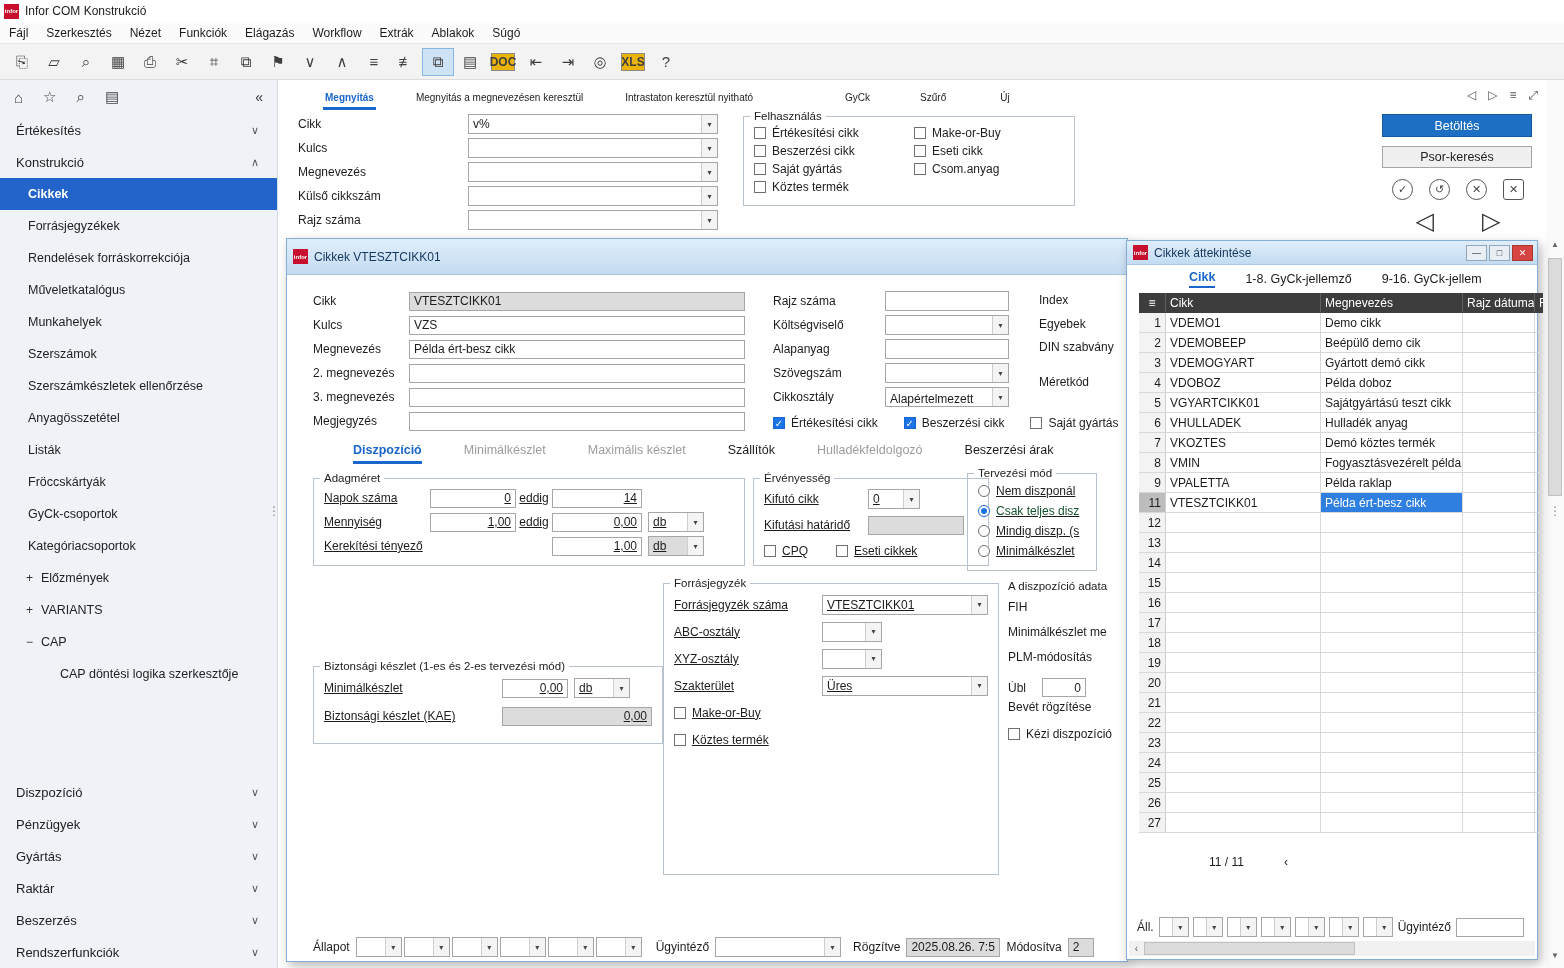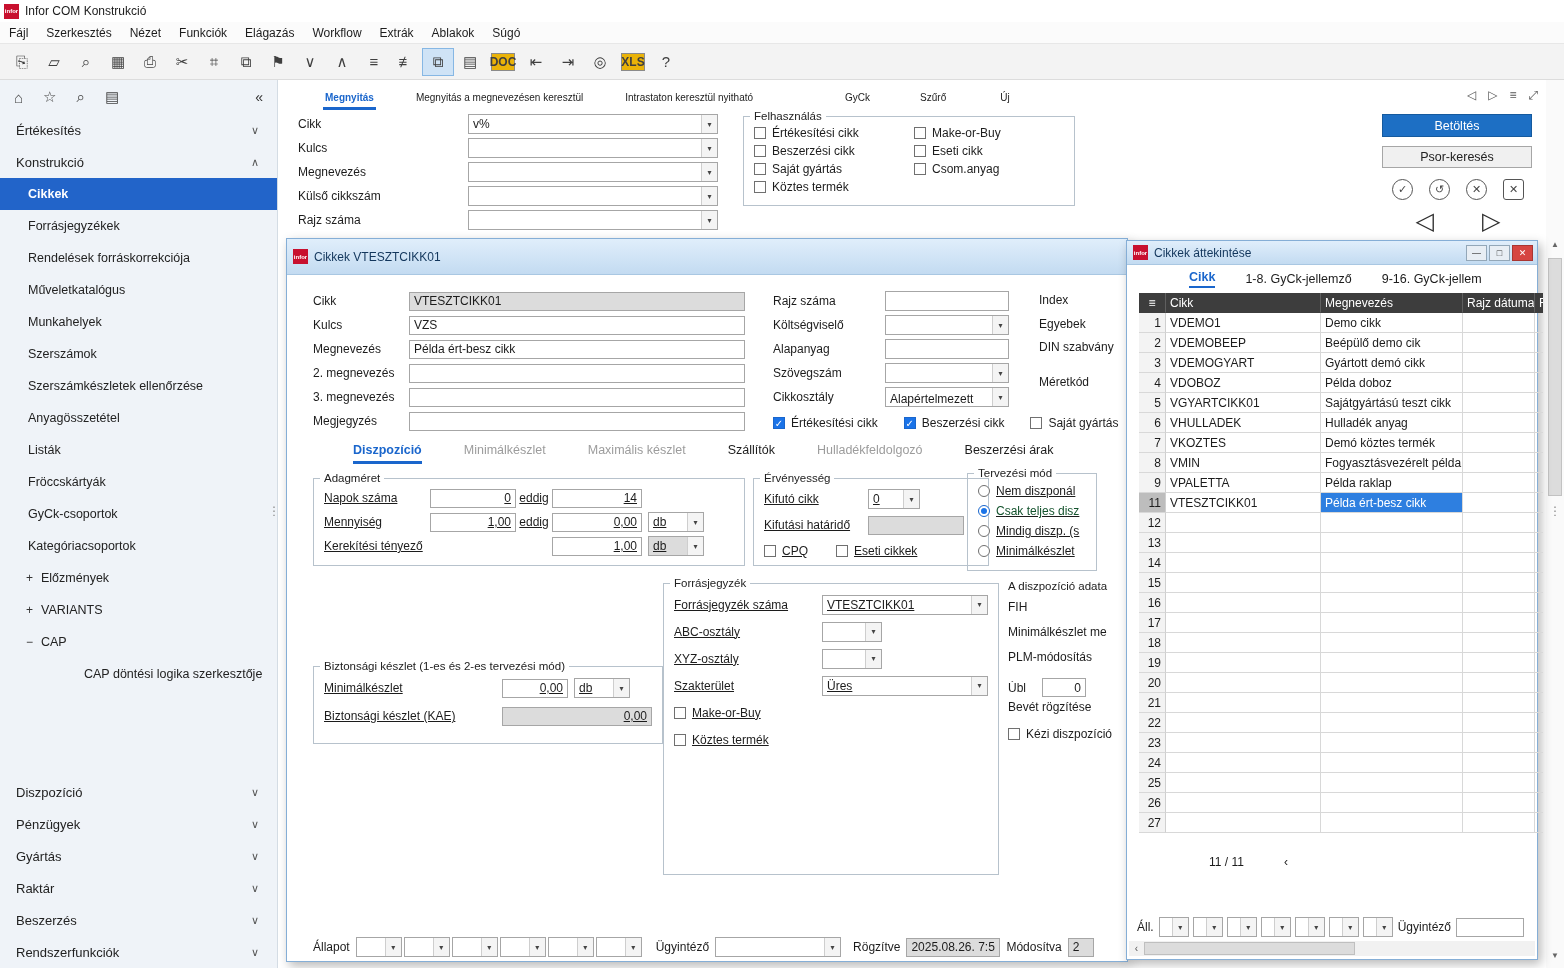--- a/index.html
+++ b/index.html
@@ -23,21 +23,21 @@
   .main { display:flex; height:888px; position:relative; }
   .sidebar { width:278px; flex:none; background:#eff3f8; border-right:1px solid #d4dce4;
              display:flex; flex-direction:column; position:relative; }
   .sb-icons { height:34px; display:flex; align-items:center; gap:20px; padding:0 14px; color:#444; }
   .sb-ic { font-size:15px; }
   .sb-ic:last-child { margin-left:auto; font-size:14px; color:#333; }
   .sb-item { display:flex; align-items:center; height:32px; font-size:12.5px; color:#222; cursor:default; }
   .t-section { padding:0 14px 0 16px; font-size:13px; }
   .t-item { padding-left:28px; }
   .t-tree { padding-left:26px; }
-  .t-subitem { padding-left:60px;margin-left:24px; }
+  .t-subitem { padding-left:60px; }
   .sb-prefix { width:15px; font-size:12px; color:#333; }
   .sb-prefix:empty { display:none; }
   .sb-chev { margin-left:auto; padding-right:4px; color:#555; font-size:11px; }
   .sb-chev:empty { display:none; }
   .sb-item.selected { background:#2264c9; color:#fff; font-weight:bold; }
   .sb-spacer { flex:1; }
   .sb-grip { position:absolute; right:-3px; top:424px; color:#8a8a8a; font-size:12px; }
 
   .content { flex:1; position:relative; background:#fff; }
   .vscroll { width:18px; flex:none; position:relative; background:#fafafa; }

